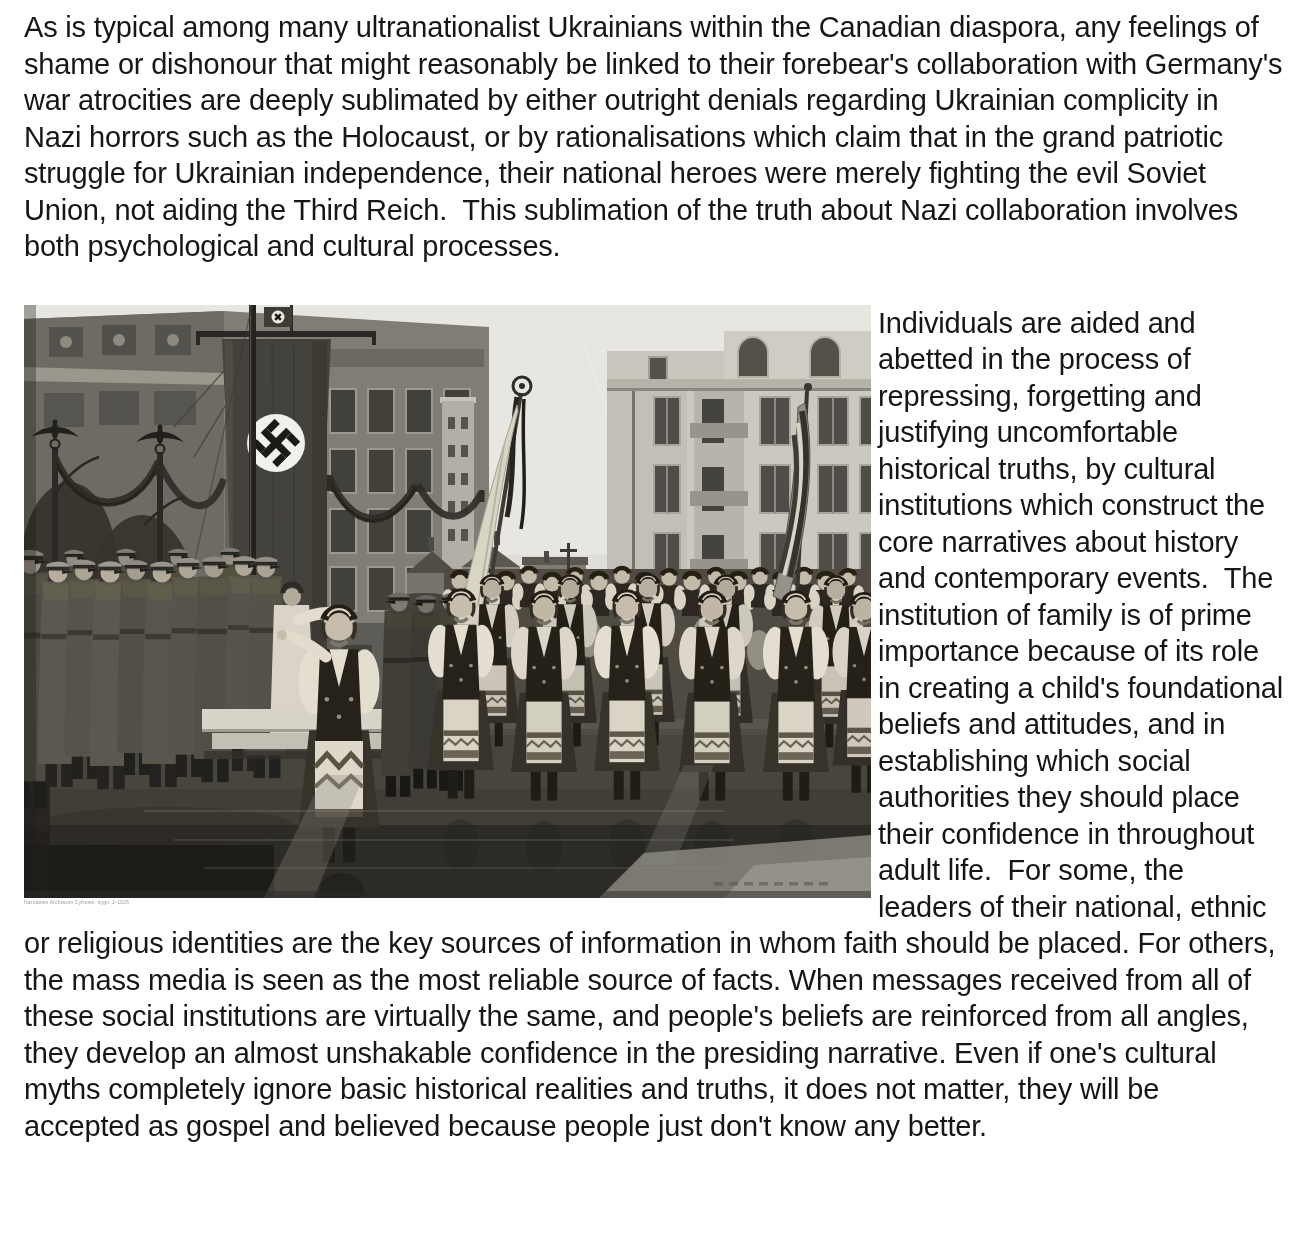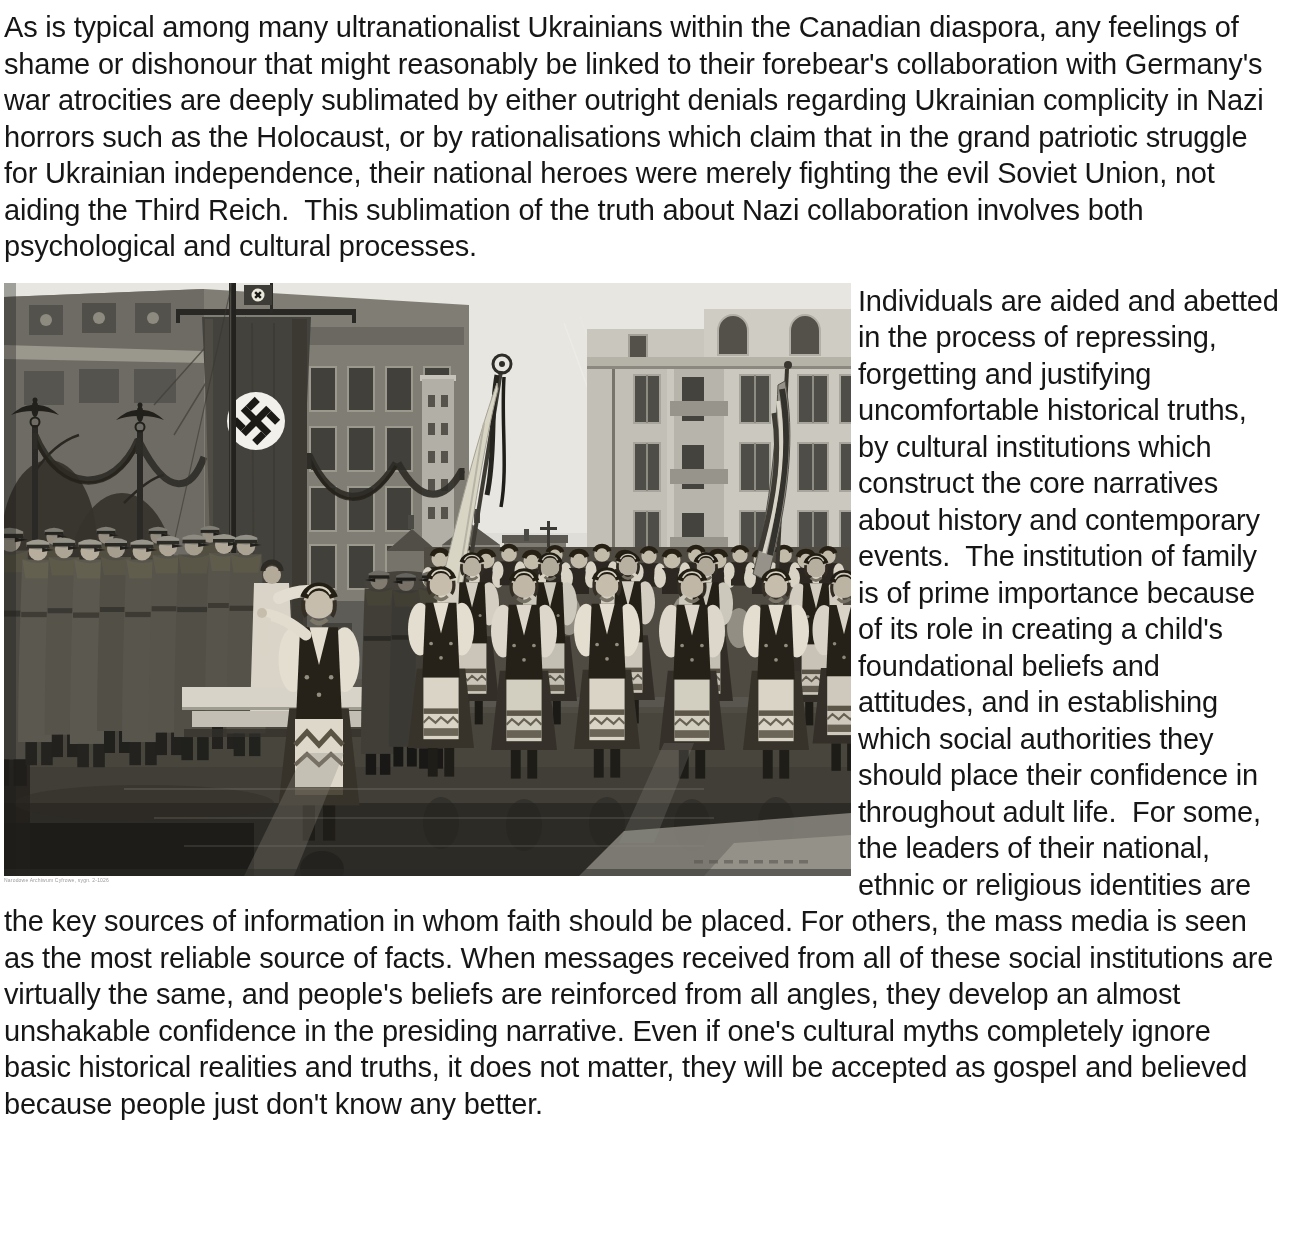--- a/index.html
+++ b/index.html
@@ -1,19 +1,19 @@
 <!DOCTYPE html>
 <html><head>
 <meta charset="utf-8">
 <style>
   html,body{margin:0;padding:0;background:#ffffff;}
   body{width:1293px;font-family:"Liberation Sans","DejaVu Sans",sans-serif;}
-  .page{padding:9px 10px 6px 4px;font-size:29px;line-height:36.5px;color:#161616;letter-spacing:-0.2px;}
+  .page{padding:9px 10px 6px 24px;font-size:29px;line-height:36.5px;color:#161616;letter-spacing:-0.2px;}
   .page p{margin:0;white-space:pre-wrap;}
-  p.after-gap{margin-top:18px;}
+  p.after-gap{margin-top:40px;}
   .photo-float{float:left;width:847px;margin:0 7px 2px 0;display:block;}
   .photo-float svg{display:block;background:#e7e6e1;}
   .caption{display:block;font-size:5px;line-height:8px;letter-spacing:0.2px;color:#9a9a9a;white-space:nowrap;overflow:hidden;}
 </style>
 </head>
 <body>
 
 <div class="page">
 
   <p>As is typical among many ultranationalist Ukrainians within the Canadian diaspora, any feelings of shame or dishonour that might reasonably be linked to their forebear's collaboration with Germany's war atrocities are deeply sublimated by either outright denials regarding Ukrainian complicity in Nazi horrors such as the Holocaust, or by rationalisations which claim that in the grand patriotic struggle for Ukrainian independence, their national heroes were merely fighting the evil Soviet Union, not aiding the Third Reich.  This sublimation of the truth about Nazi collaboration involves both psychological and cultural processes.</p>

